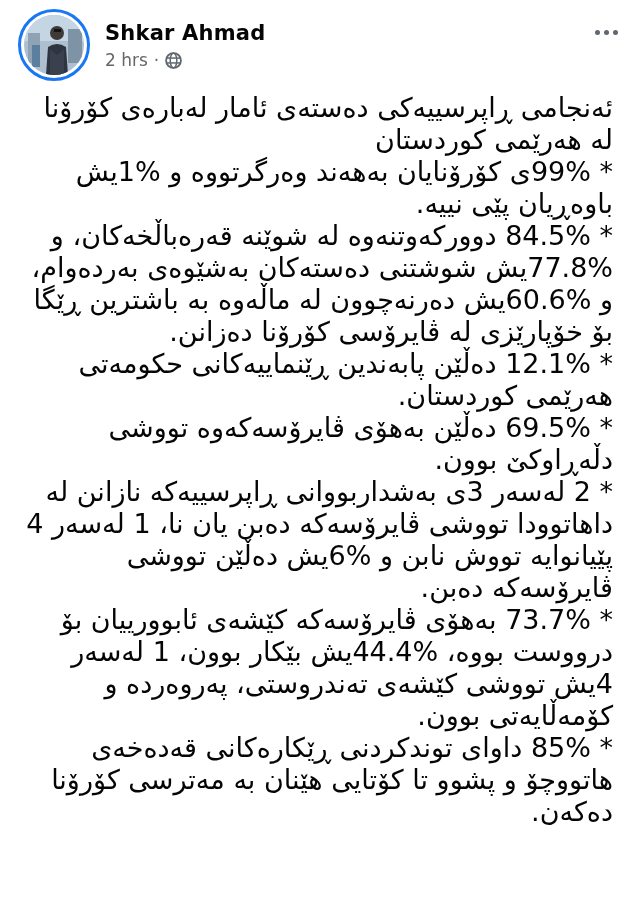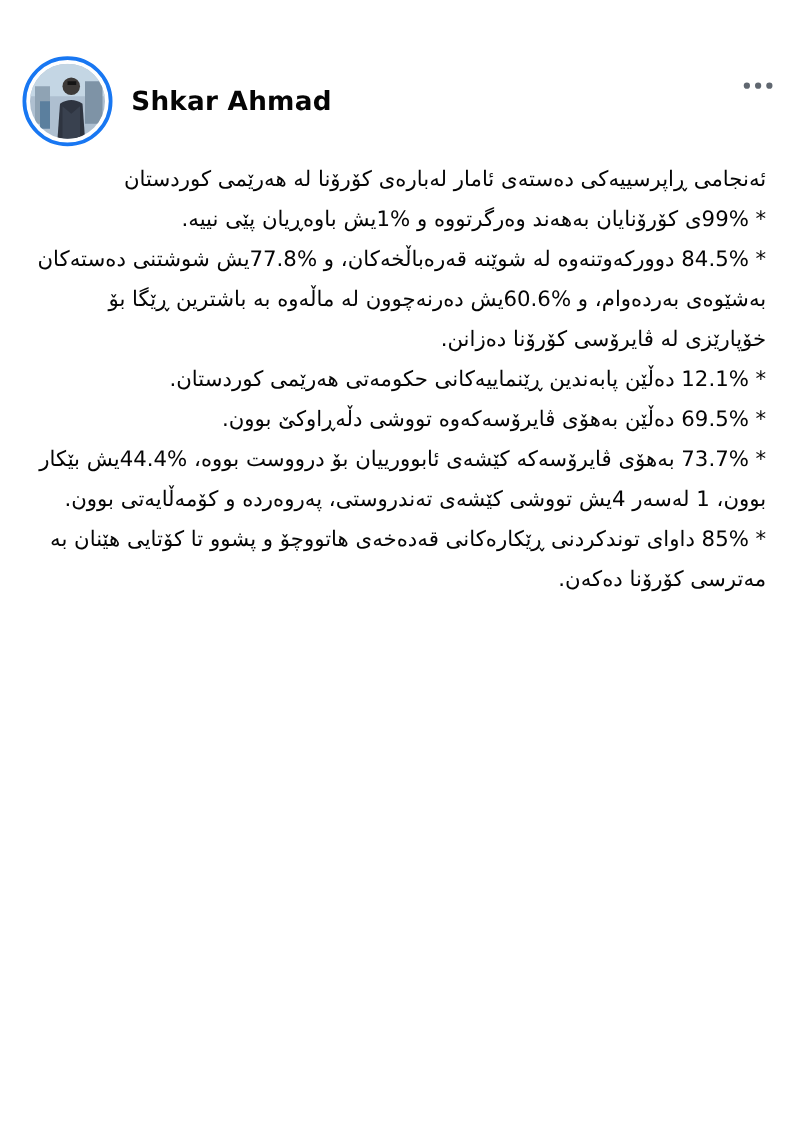--- a/index.html
+++ b/index.html
@@ -15,21 +15,20 @@
     color:var(--text);
     overflow:hidden;
   }
   .post{width:640px;height:910px;position:relative;}
 
   
   .header{
     display:flex;align-items:center;
     padding:9px 16px 4px 18px;
     position:relative;
-    margin-top:36px;
   }
   .avatar-ring{
     width:72px;height:72px;border-radius:50%;
     border:3px solid var(--accent);
     box-sizing:border-box;
     display:flex;align-items:center;justify-content:center;
     flex:0 0 auto;
     cursor:pointer;
   }
   .avatar{
@@ -57,21 +56,21 @@
   }
   .menu-btn i{
     width:5px;height:5px;border-radius:50%;background:#606770;display:block;
   }
 
   
   .body-text{
     direction:rtl;
     text-align:right;
     padding:7px 27px 0 26px;
-    font-size:17px;
+    font-size:27px;
     line-height:32px;
     color:var(--text);
     unicode-bidi:plaintext;
   }
   .body-text p{margin:0;padding:0;}
 </style>
 </head>
 <body>
 
 <div class="post">
@@ -87,32 +86,43 @@
         <rect x="8" y="30" width="8" height="22" fill="#5b7f9e"></rect>
         <circle cx="33" cy="18" r="7" fill="#3d3a38"></circle>
         <rect x="30" y="14" width="7" height="3" fill="#141414"></rect>
         <path d="M22 60 L24 32 Q33 26 42 32 L44 60 Z" fill="#2e3440"></path>
         <path d="M26 34 L33 40 L40 34 L40 60 L26 60 Z" fill="#39414f"></path>
       </svg>
     </div>
 
     <div class="header-text">
       <span class="author">Shkar Ahmad</span>
+      <span class="meta-row">
+        <span>2 hrs</span>
+        <span>·</span>
+        <svg class="globe" viewBox="0 0 16 16" aria-hidden="true">
+          <circle cx="8" cy="8" r="7" fill="none" stroke="#606770" stroke-width="1.7"></circle>
+          <ellipse cx="8" cy="8" rx="3.1" ry="7" fill="none" stroke="#606770" stroke-width="1.4"></ellipse>
+          <line x1="1.3" y1="5.7" x2="14.7" y2="5.7" stroke="#606770" stroke-width="1.4"></line>
+          <line x1="1.3" y1="10.3" x2="14.7" y2="10.3" stroke="#606770" stroke-width="1.4"></line>
+        </svg>
+      </span>
     </div>
 
     <button class="menu-btn" aria-label="menu">
       <i></i>
       <i></i>
       <i></i>
     </button>
   </div>
 
   <div class="body-text" dir="rtl">
       <p>ئەنجامی ڕاپرسییەکی دەستەی ئامار لەبارەی کۆرۆنا لە هەرێمی کوردستان</p>
       <p>* 99%ی کۆرۆنایان بەهەند وەرگرتووە و %1یش باوەڕیان پێی نییە.</p>
       <p>* 84.5% دوورکەوتنەوە لە شوێنە قەرەباڵخەکان، و %77.8یش شوشتنی دەستەکان بەشێوەی بەردەوام، و %60.6یش دەرنەچوون لە ماڵەوە بە باشترین ڕێگا بۆ خۆپارێزی لە ڤایرۆسی کۆرۆنا دەزانن.</p>
       <p>* 12.1% دەڵێن پابەندین ڕێنماییەکانی حکومەتی هەرێمی کوردستان.</p>
       <p>* 69.5% دەڵێن بەهۆی ڤایرۆسەکەوە تووشی دڵەڕاوکێ بوون.</p>
+      <p>* 2 لەسەر 3ی بەشداربووانی ڕاپرسییەکە نازانن لە داهاتوودا تووشی ڤایرۆسەکە دەبن یان نا، 1 لەسەر 4 پێیانوایە تووش نابن و %6یش دەڵێن تووشی ڤایرۆسەکە دەبن.</p>
       <p>* 73.7% بەهۆی ڤایرۆسەکە کێشەی ئابوورییان بۆ درووست بووە، %44.4یش بێکار بوون، 1 لەسەر 4یش تووشی کێشەی تەندروستی، پەروەردە و کۆمەڵایەتی بوون.</p>
       <p>* 85% داوای توندکردنی ڕێکارەکانی قەدەخەی هاتووچۆ و پشوو تا کۆتایی هێنان بە مەترسی کۆرۆنا دەکەن.</p>
     </div>
 
 </div>
 
 </body></html>

